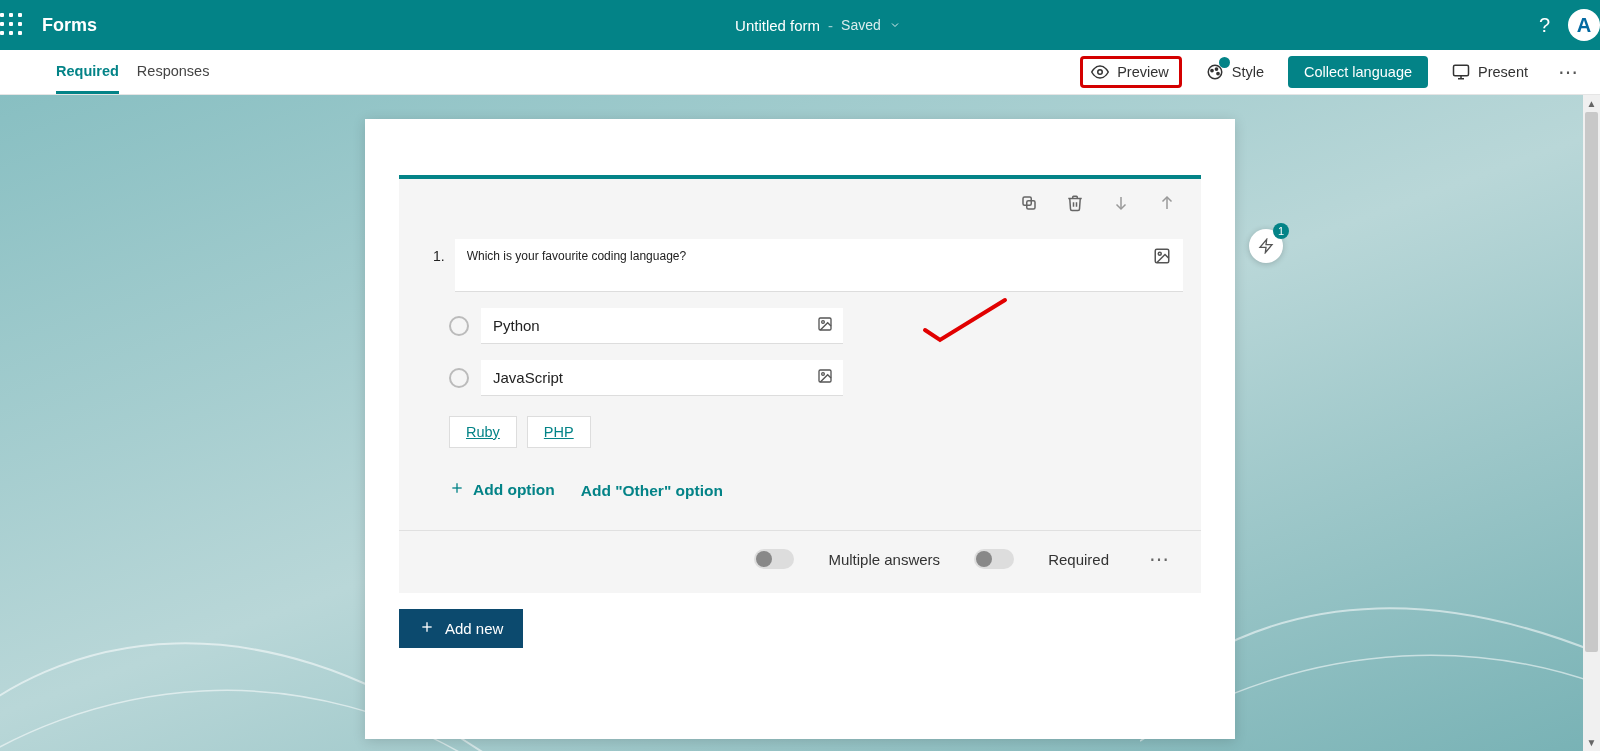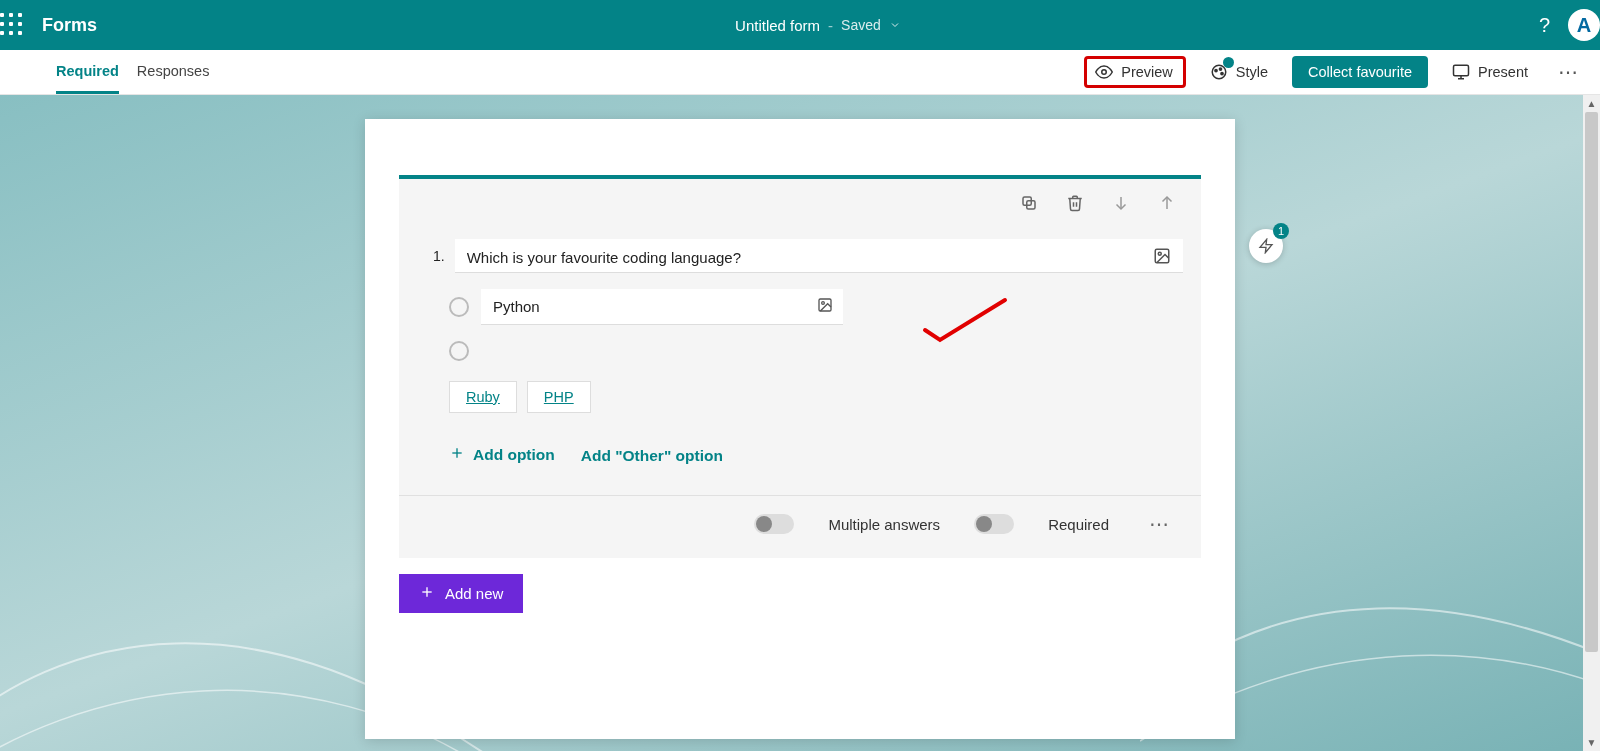--- a/index.html
+++ b/index.html
@@ -74,21 +74,21 @@
   border-top:4px solid #038387;
   position:relative;
   padding: 18px 0;
 }
 .q-actions { position:absolute; top:14px; right:24px; display:flex; gap:26px; color:#666;}
 .q-actions .ico { width:20px; height:20px; cursor:pointer; display:flex; align-items:center; justify-content:center;}
 
 .q-row { display:flex; align-items:flex-start; padding: 42px 18px 0 34px;}
 .q-num { font-size:14px; color:#222; margin-right:10px; padding-top:9px;}
 .q-text-wrap { flex:1; position:relative;}
-.q-text { width:100%; background:#fff; border:none; border-bottom:1px solid #ddd; padding:10px 40px 6px 12px; font-size:15px; color:#222;}
+.q-text { width:100%; background:#fff; border:none; border-bottom:1px solid #ddd; padding:10px 40px 28px 12px; font-size:12px; color:#222;}
 .img-icon { position:absolute; right:12px; top:8px; color:#555; cursor:pointer;}
 
 .options { padding:16px 18px 0 50px;}
 .opt-row { display:flex; align-items:center; gap:12px; margin-bottom:16px;}
 .radio { width:20px; height:20px; border:2px solid #bbb; border-radius:50%; flex-shrink:0;}
 .opt-input-wrap { position:relative; width:362px;}
 .opt-input { width:100%; background:#fff; border:none; border-bottom:1px solid #ddd; padding:9px 36px 9px 12px; font-size:15px; color:#222;}
 .opt-img { position:absolute; right:10px; top:8px; color:#555; cursor:pointer;}
 
 .suggestions { display:flex; gap:10px; padding:4px 0 0 50px;}
@@ -97,21 +97,21 @@
 .add-row { display:flex; gap:26px; padding:32px 0 8px 50px;align-items:flex-end;}
 .add-option { display:flex; align-items:center; gap:8px; color:#038387; font-size:15.5px; font-weight:600; cursor:pointer;}
 .add-other { color:#038387; font-size:15.5px; font-weight:600; cursor:pointer;}
 
 .q-footer { border-top:1px solid #e0e0e0; margin-top:22px; padding:16px 24px 4px 24px; display:flex; justify-content:flex-end; align-items:center; gap:34px;}
 .toggle { width:40px; height:20px; background:#ddd; border-radius:20px; position:relative; cursor:pointer;}
 .toggle::after { content:""; position:absolute; width:16px; height:16px; background:#888; border-radius:50%; top:2px; left:2px;}
 .tlabel { font-size:15px; color:#333;}
 .q-footer .more-dots { color:#666; }
 
-.add-new-btn { margin:16px 34px; background:#6d28d9; color:#fff; padding:10px 20px; display:inline-flex; align-items:center; gap:10px; font-size:15px; cursor:pointer;}
+.add-new-btn { margin:16px 34px; background:#0c4a6e; color:#fff; padding:10px 20px; display:inline-flex; align-items:center; gap:10px; font-size:15px; cursor:pointer;}
 
 
 .red-check { position:absolute; top:200px; left:calc(50% + 120px); pointer-events:none;}
 
 
 .scrollbar { position:absolute; right:0; top:0; bottom:0; width:17px; background:#f0f0f0;}
 .scrollbar .arrow { width:17px; height:17px; display:flex; align-items:center; justify-content:center; color:#666; font-size:10px; cursor:pointer;}
 .scrollbar .thumb { position:absolute; left:2px; right:2px; top:17px; height:540px; background:#c8c8c8; border-radius:2px;}
 
 </style>
@@ -167,21 +167,21 @@
         <svg width="18" height="18" viewBox="0 0 24 24" fill="none" stroke="#333" stroke-width="2">
             <circle cx="12" cy="12" r="9"></circle>
             <circle cx="8" cy="10" r="1.5" fill="#333"></circle>
             <circle cx="14" cy="8" r="1.5" fill="#333"></circle>
             <circle cx="16" cy="14" r="1.5" fill="#333"></circle>
           </svg>
       </span>
       <span>Style</span>
     </div>
     <div class="tbtn primary">
-      <span>Collect favourite</span>
+      <span>Collect language</span>
     </div>
     <div class="tbtn">
       <span class="ico">
         <svg width="18" height="18" viewBox="0 0 24 24" fill="none" stroke="#333" stroke-width="2">
             <rect x="2" y="3" width="20" height="14" rx="2"></rect>
             <line x1="8" y1="21" x2="16" y2="21"></line>
             <line x1="12" y1="17" x2="12" y2="21"></line>
           </svg>
       </span>
       <span>Present</span>
@@ -257,20 +257,28 @@
             <input class="opt-input" value="Python" style="">
             <span class="opt-img"><svg width="16" height="16" viewBox="0 0 24 24" fill="none" stroke="#555" stroke-width="2">
                   <rect x="3" y="3" width="18" height="18" rx="2"></rect>
                   <circle cx="9" cy="9" r="2"></circle>
                   <path d="M21 15l-5-5L5 21"></path>
                 </svg></span>
           </div>
         </div>
         <div class="opt-row">
           <span class="radio"></span>
+          <div class="opt-input-wrap">
+            <input class="opt-input" value="JavaScript" style="">
+            <span class="opt-img"><svg width="16" height="16" viewBox="0 0 24 24" fill="none" stroke="#555" stroke-width="2">
+                  <rect x="3" y="3" width="18" height="18" rx="2"></rect>
+                  <circle cx="9" cy="9" r="2"></circle>
+                  <path d="M21 15l-5-5L5 21"></path>
+                </svg></span>
+          </div>
         </div>
       </div>
 
       <div class="suggestions">
         <div class="sugg-chip">Ruby</div>
         <div class="sugg-chip">PHP</div>
       </div>
 
       <div class="add-row">
         <div class="add-option">

